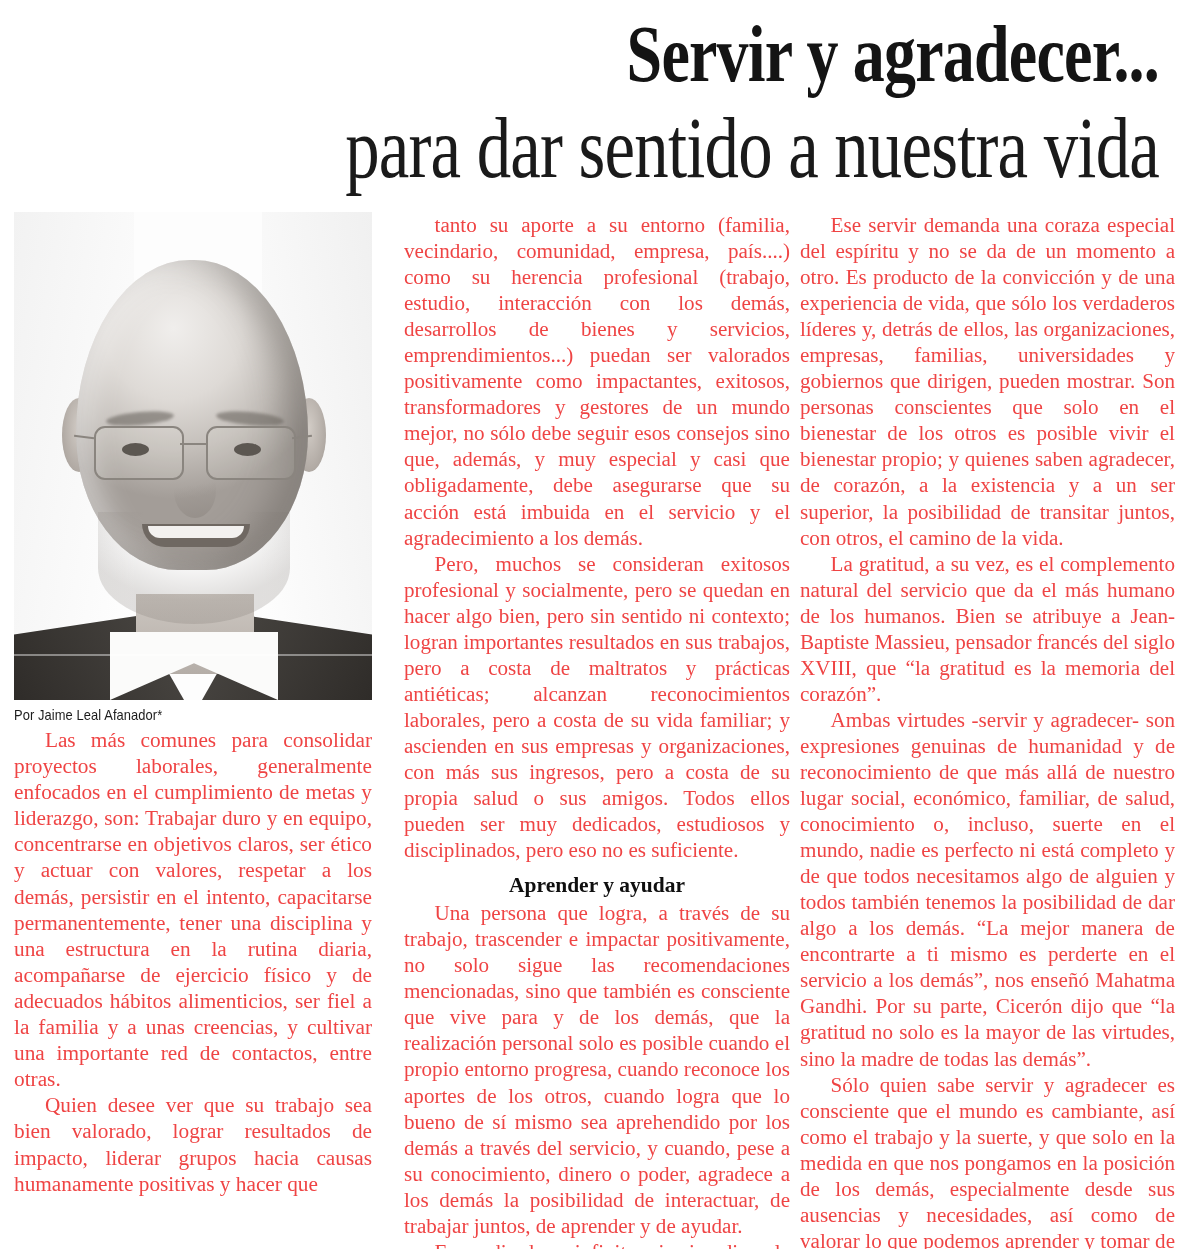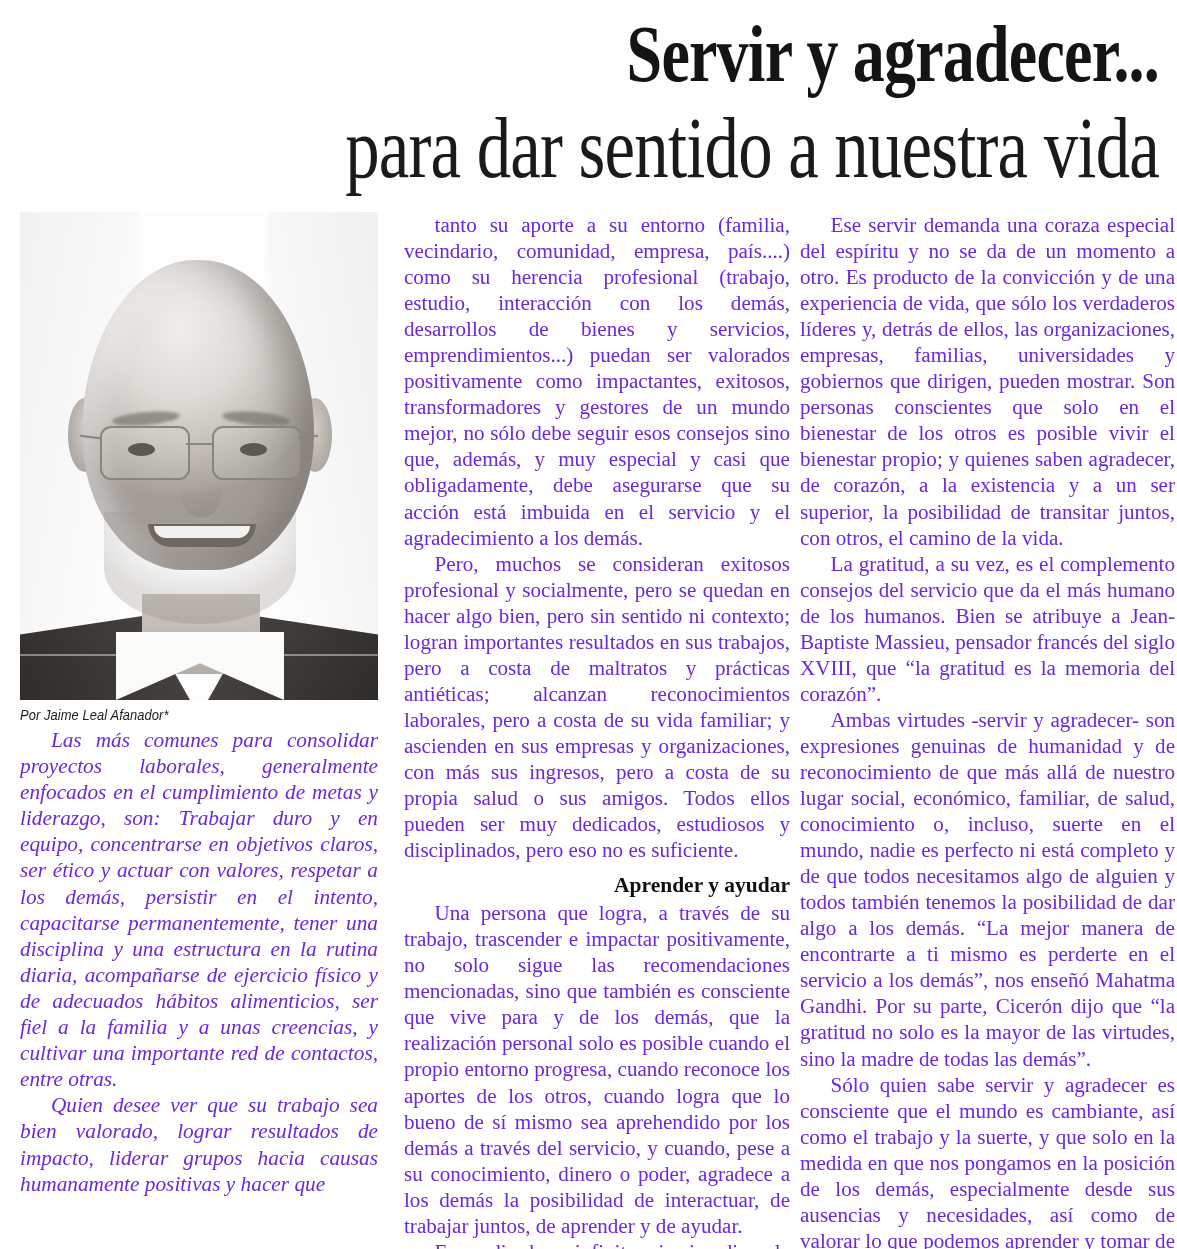--- a/index.html
+++ b/index.html
@@ -70,34 +70,34 @@
     top: 212px;
     width: 1177px;
     height: 1037px;
   }
   .col {
     position: absolute;
     top: 0;
     height: 1037px;
     overflow: hidden;
   }
-  .col-1 { left: 20px;  width: 358px; font-style: italic; }
+  .col-1 { left: 14px;  width: 358px; }
   .col-2 { left: 404px; width: 386px; }
   .col-3 { left: 800px; width: 375px; }
 
   
   .body-text {
     font-family: "Liberation Serif", "DejaVu Serif", serif;
     font-size: 21.3px;
     line-height: 26.1px;
     text-align: justify;
     text-justify: inter-word;
     hyphens: auto;
     -webkit-hyphens: auto;
-    color: #6d28d9;
+    color: #ef4444;
     margin: 0;
   }
   .body-text p {
     margin: 0;
     text-indent: 1.45em;
     text-align: justify;
   }
   .col-2 .body-text, .col-3 .body-text {
     font-size: 21.1px;
     line-height: 26.05px;
@@ -310,21 +310,21 @@
     color: #1c1c1c;
     margin: 0 0 3px 0;
   }
 
   
   .subhead {
     font-family: "Liberation Serif", "DejaVu Serif", serif;
     font-weight: 700;
     font-size: 21.5px;
     line-height: 30px;
-    text-align: right;
+    text-align: center;
     margin: 7px 0 0 0;
     color: #0f0f0f;
   }
 </style>
 </head>
 <body>
 
 <div class="page">
 
   <div class="headline">
@@ -384,20 +384,20 @@
 
       <div class="body-text">
         <p>Una persona que logra, a través de su trabajo, trascender e impactar positivamente, no solo sigue las recomendaciones mencionadas, sino que también es consciente que vive para y de los demás, que la realización personal solo es posible cuando el propio entorno progresa, cuando reconoce los aportes de los otros, cuando logra que lo bueno de sí mismo sea aprehendido por los demás a través del servicio, y cuando, pese a su conocimiento, dinero o poder, agradece a los demás la posibilidad de interactuar, de trabajar juntos, de aprender y de ayudar.</p>
         <p>En medio de su infinita misericordia, a la Madre Teresa de Calcuta se le atribuye la sentencia según la cual “el que no vive para servir, no sirve para vivir”. Una dura pero real reflexión que especialmente valoramos</p>
       </div>
     </div>
 
     <div class="col col-3">
       <div class="body-text">
         <p>Ese servir demanda una coraza especial del espíritu y no se da de un momento a otro. Es producto de la convicción y de una experiencia de vida, que sólo los verdaderos líderes y, detrás de ellos, las organizaciones, empresas, familias, universidades y gobiernos que dirigen, pueden mostrar. Son personas conscientes que solo en el bienestar de los otros es posible vivir el bienestar propio; y quienes saben agradecer, de corazón, a la existencia y a un ser superior, la posibilidad de transitar juntos, con otros, el camino de la vida.</p>
-        <p>La gratitud, a su vez, es el complemento consejos del servicio que da el más humano de los humanos. Bien se atribuye a Jean-Baptiste Massieu, pensador francés del siglo XVIII, que “la gratitud es la memoria del corazón”.</p>
+        <p>La gratitud, a su vez, es el complemento natural del servicio que da el más humano de los humanos. Bien se atribuye a Jean-Baptiste Massieu, pensador francés del siglo XVIII, que “la gratitud es la memoria del corazón”.</p>
         <p>Ambas virtudes -servir y agradecer- son expresiones genuinas de humanidad y de reconocimiento de que más allá de nuestro lugar social, económico, familiar, de salud, conocimiento o, incluso, suerte en el mundo, nadie es perfecto ni está completo y de que todos necesitamos algo de alguien y todos también tenemos la posibilidad de dar algo a los demás. “La mejor manera de encontrarte a ti mismo es perderte en el servicio a los demás”, nos enseñó Mahatma Gandhi. Por su parte, Cicerón dijo que “la gratitud no solo es la mayor de las virtudes, sino la madre de todas las demás”.</p>
         <p>Sólo quien sabe servir y agradecer es consciente que el mundo es cambiante, así como el trabajo y la suerte, y que solo en la medida en que nos pongamos en la posición de los demás, especialmente desde sus ausencias y necesidades, así como de valorar lo que podemos aprender y tomar de ellos, podremos avanzar como humanidad. *Rector UNAD</p>
       </div>
     </div>
 
   </div>
 </div>
 
 </body></html>

